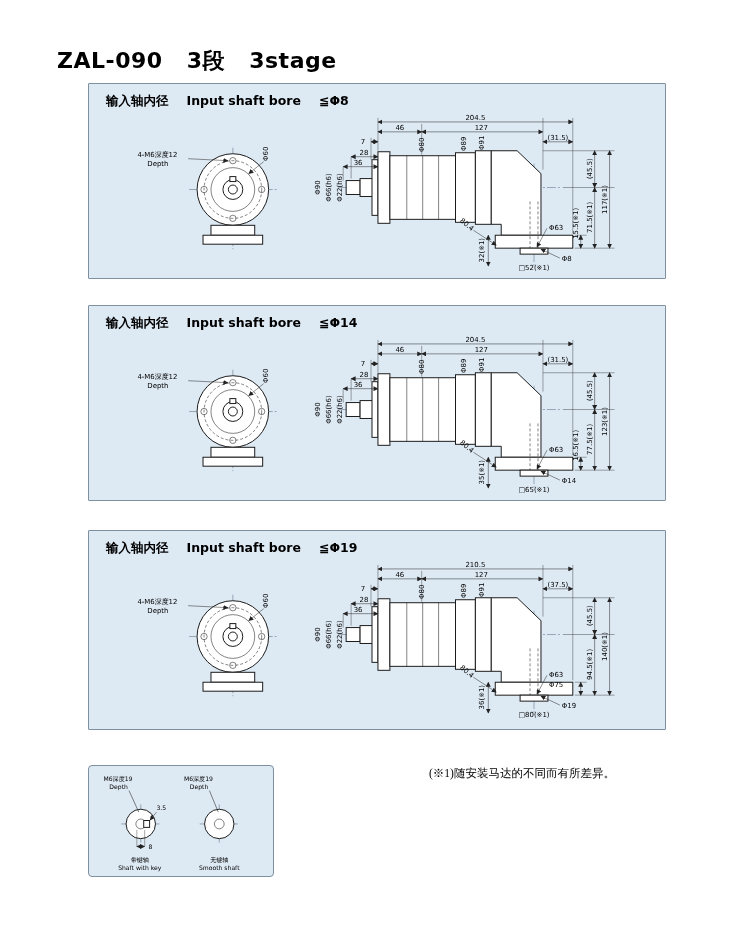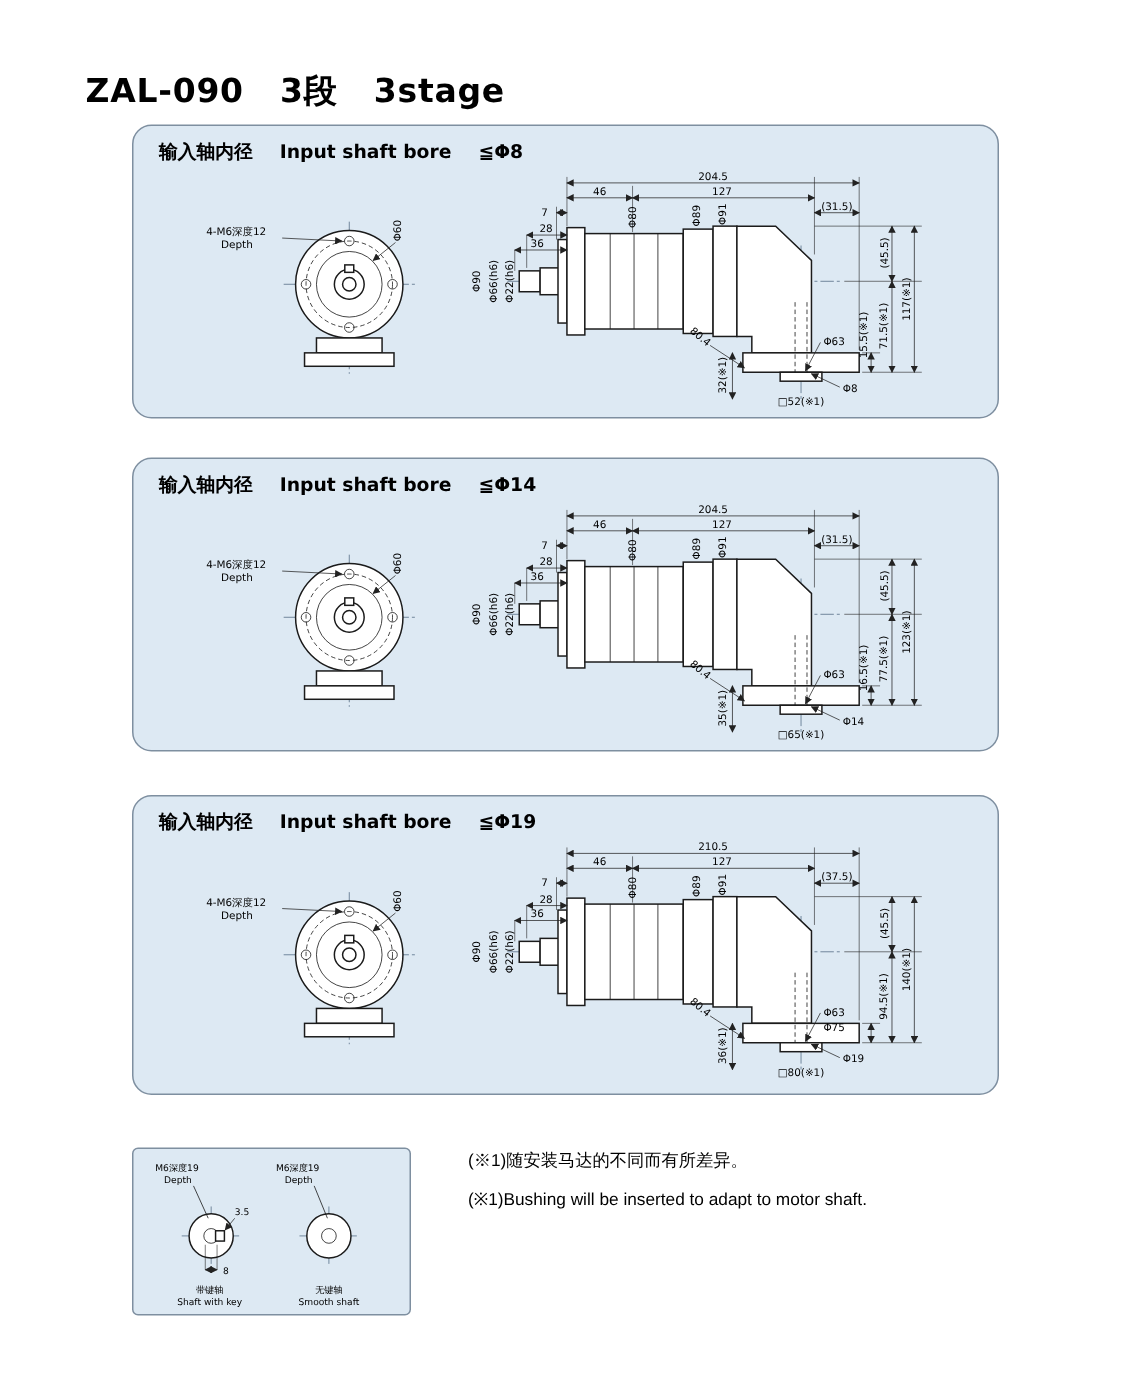--- a/index.html
+++ b/index.html
@@ -4,21 +4,21 @@
 <style>
   * { margin:0; padding:0; box-sizing:border-box; }
   html,body { background:#ffffff; }
   body { width:750px; height:927px; font-family:"DejaVu Sans", sans-serif; color:#000; }
   .page { position:relative; width:750px; height:927px; background:#fff; overflow:hidden; }
 
   .title { position:absolute; left:57px; top:46px; font-size:22px; font-weight:bold; letter-spacing:.5px; }
   .title span { margin-right:16px; }
 
   #panels .panel { position:absolute; left:88px; width:578px; background:#dde9f3;
-                   border:1px solid #7e8fa0; border-radius:13px; }
+                   border:1px solid #7e8fa0; border-radius:1px; }
   #panels .panel:nth-child(1) { top:83px;  height:196px; }
   #panels .panel:nth-child(2) { top:305px; height:196px; }
   #panels .panel:nth-child(3) { top:530px; height:200px; }
 
   .panel-header { display:flex; gap:18px; padding:9px 0 0 17px;
                   font-size:12.5px; font-weight:bold; }
   svg.drawing { display:block; margin:0 0 0 2px; }
 
   .ol   { fill:#ffffff; stroke:#1b1b1b; stroke-width:1; }
   .thin { fill:none; stroke:#1b1b1b; stroke-width:.55; }
@@ -26,21 +26,21 @@
   .cl   { fill:none; stroke:#3a5570; stroke-width:.45; stroke-dasharray:9 2 2 2; }
   .dim  { fill:none; stroke:#222; stroke-width:.5; }
   .ext  { fill:none; stroke:#222; stroke-width:.4; }
   text.d { font-family:"DejaVu Sans", sans-serif; font-size:7px; fill:#000; }
   text.s { font-family:"DejaVu Sans", sans-serif; font-size:6.2px; fill:#000; }
 
   .shaft-panel { position:absolute; left:88px; top:765px; width:186px; height:112px;
                  background:#dde9f3; border:1px solid #7e8fa0; border-radius:4px; padding:3px 4px; }
 
   .notes { position:absolute; left:312px; top:766px; width:420px;
-           font-family:Liberation Sans, sans-serif; font-size:11.5px; }
+           font-family:Liberation Serif, serif; font-size:11.5px;text-align:center; }
   .notes p { margin-bottom:10px; }
   .notes p.gap { margin-bottom:32px; }
 </style>
 </head>
 <body>
 
 <div class="page">
 
   <h1 class="title">
     <span>ZAL-090</span>
@@ -423,16 +423,15 @@
       <defs>
         <marker id="arrM" viewBox="0 0 10 10" refX="9" refY="5" markerWidth="5" markerHeight="5" markerUnits="userSpaceOnUse" orient="auto-start-reverse">
           <path d="M0,0 L10,5 L0,10 z" fill="#222"></path>
         </marker>
       </defs>
     </svg>
   </section>
 
   <div class="notes">
     <p>(※1)随安装马达的不同而有所差异。</p>
-    <p>(※1)Bushing will be inserted to adapt to motor shaft.</p>
   </div>
 
 </div>
 
 </body></html>

